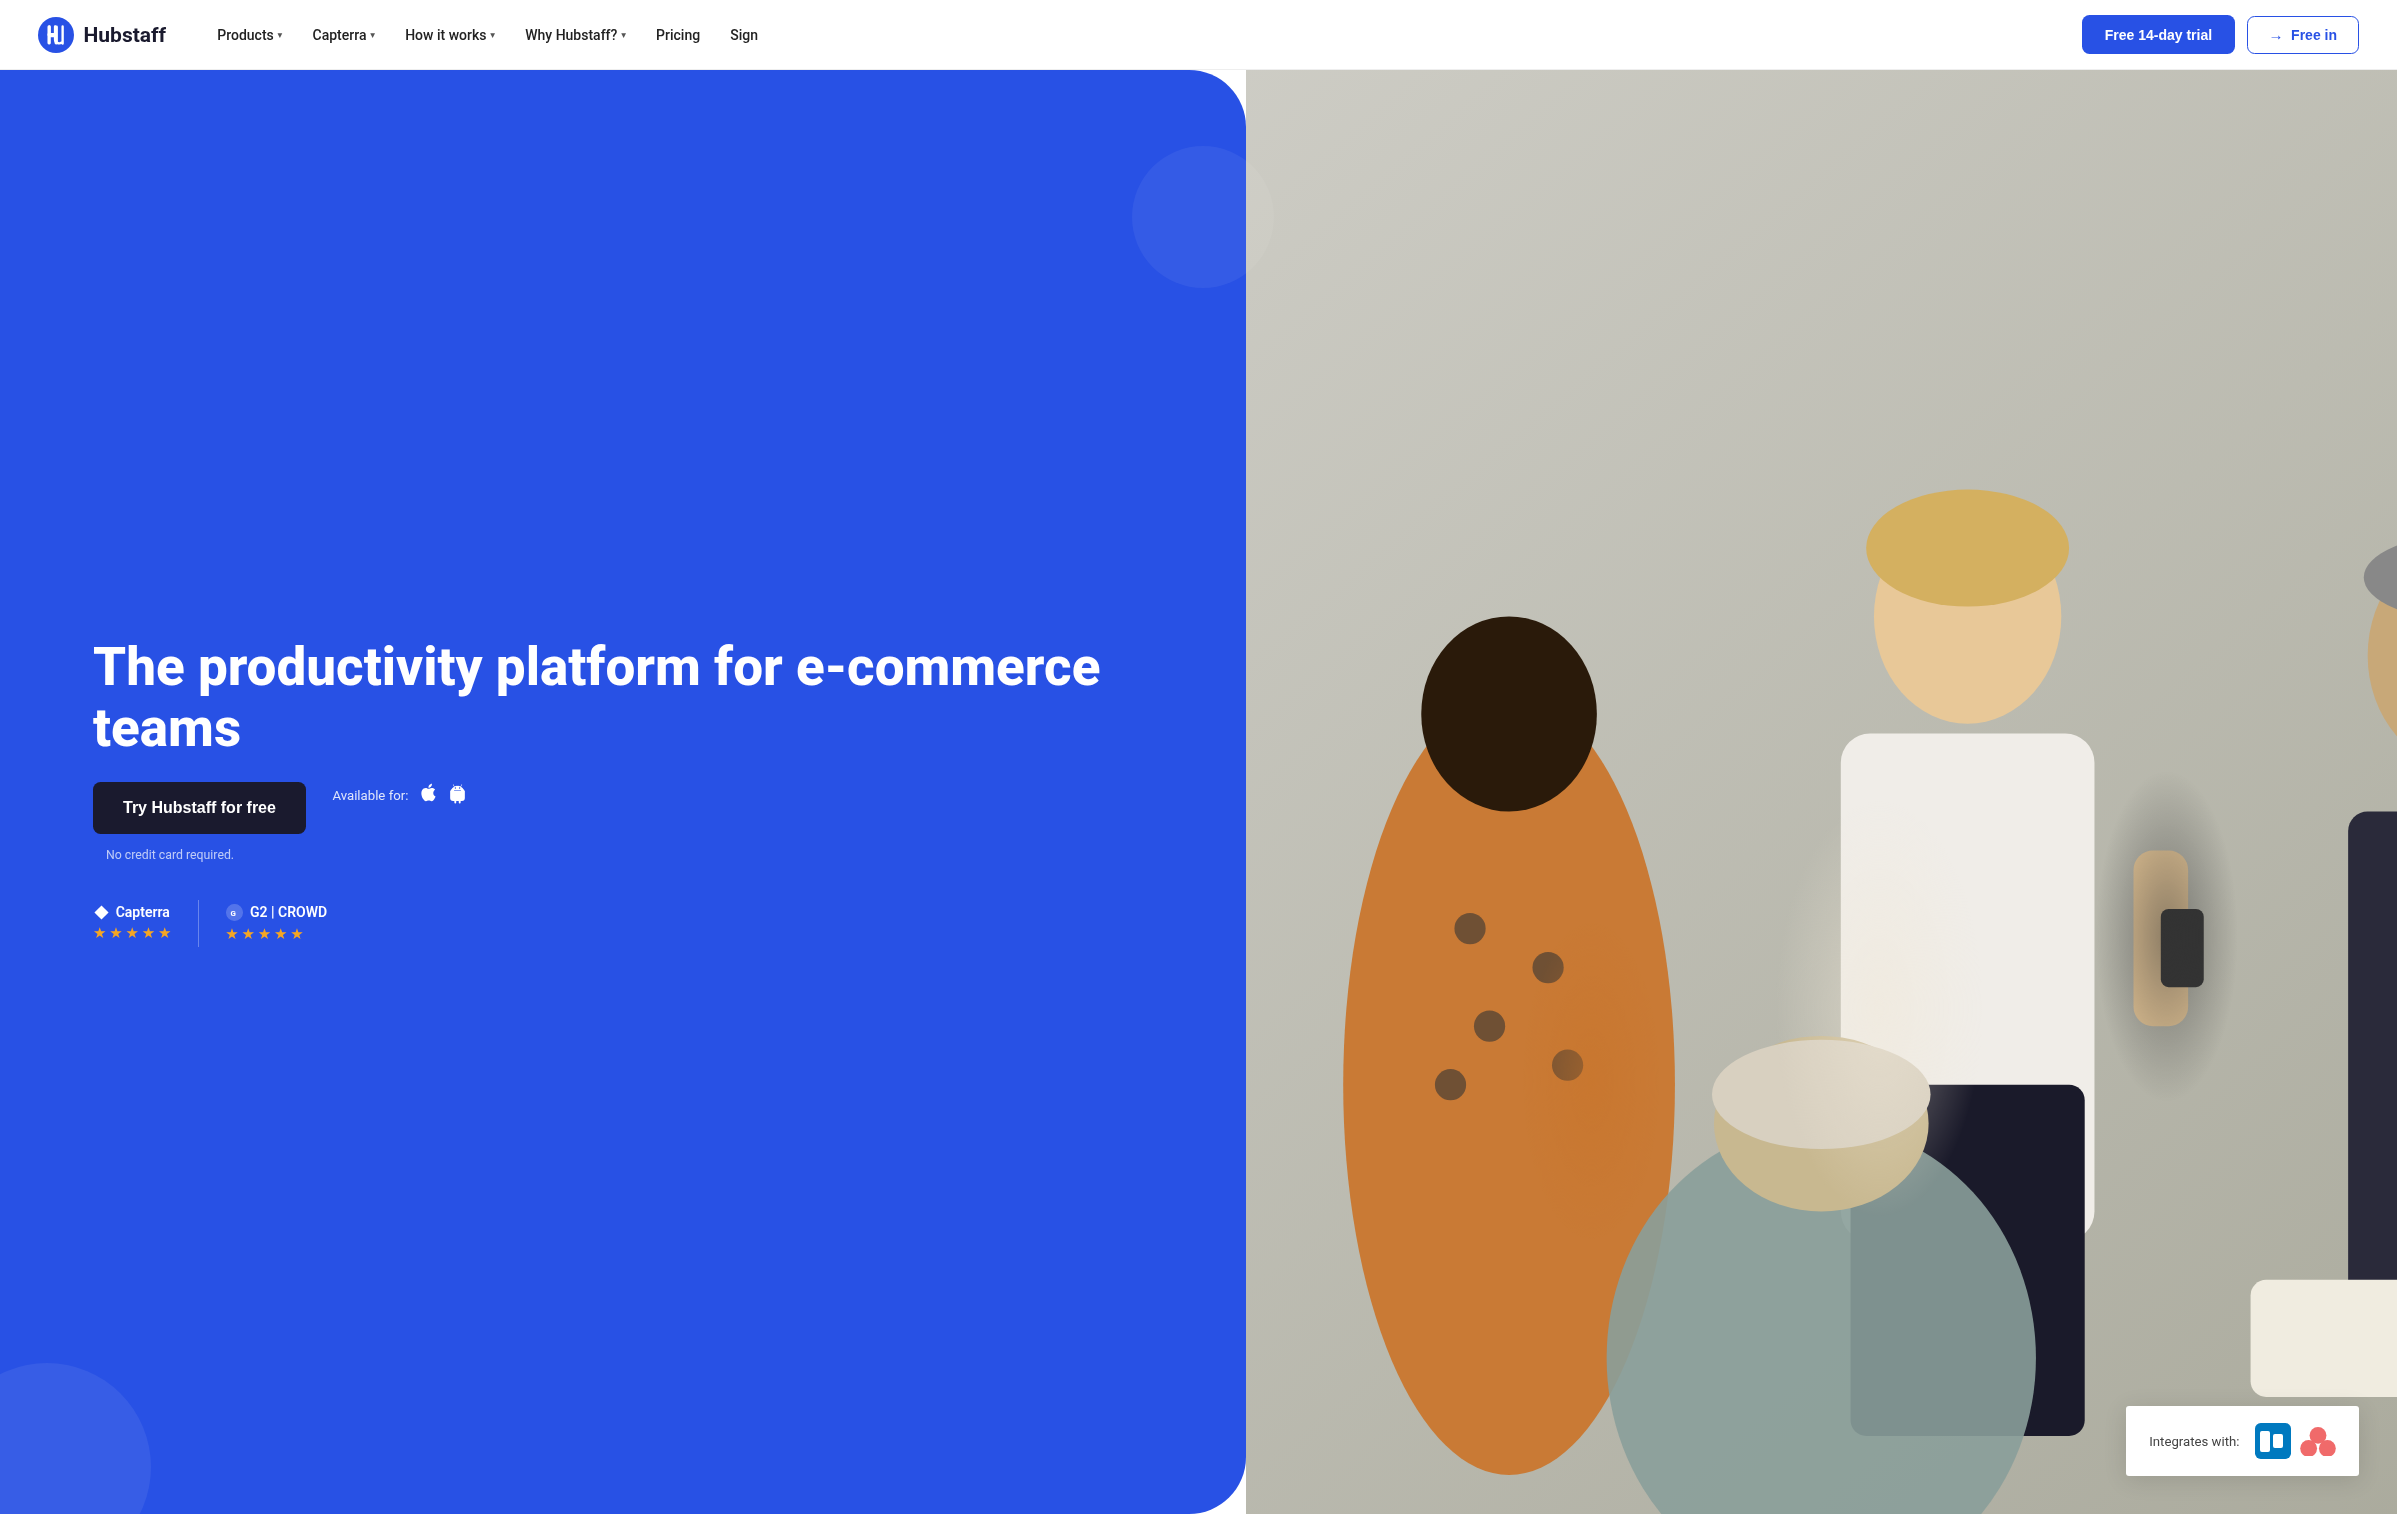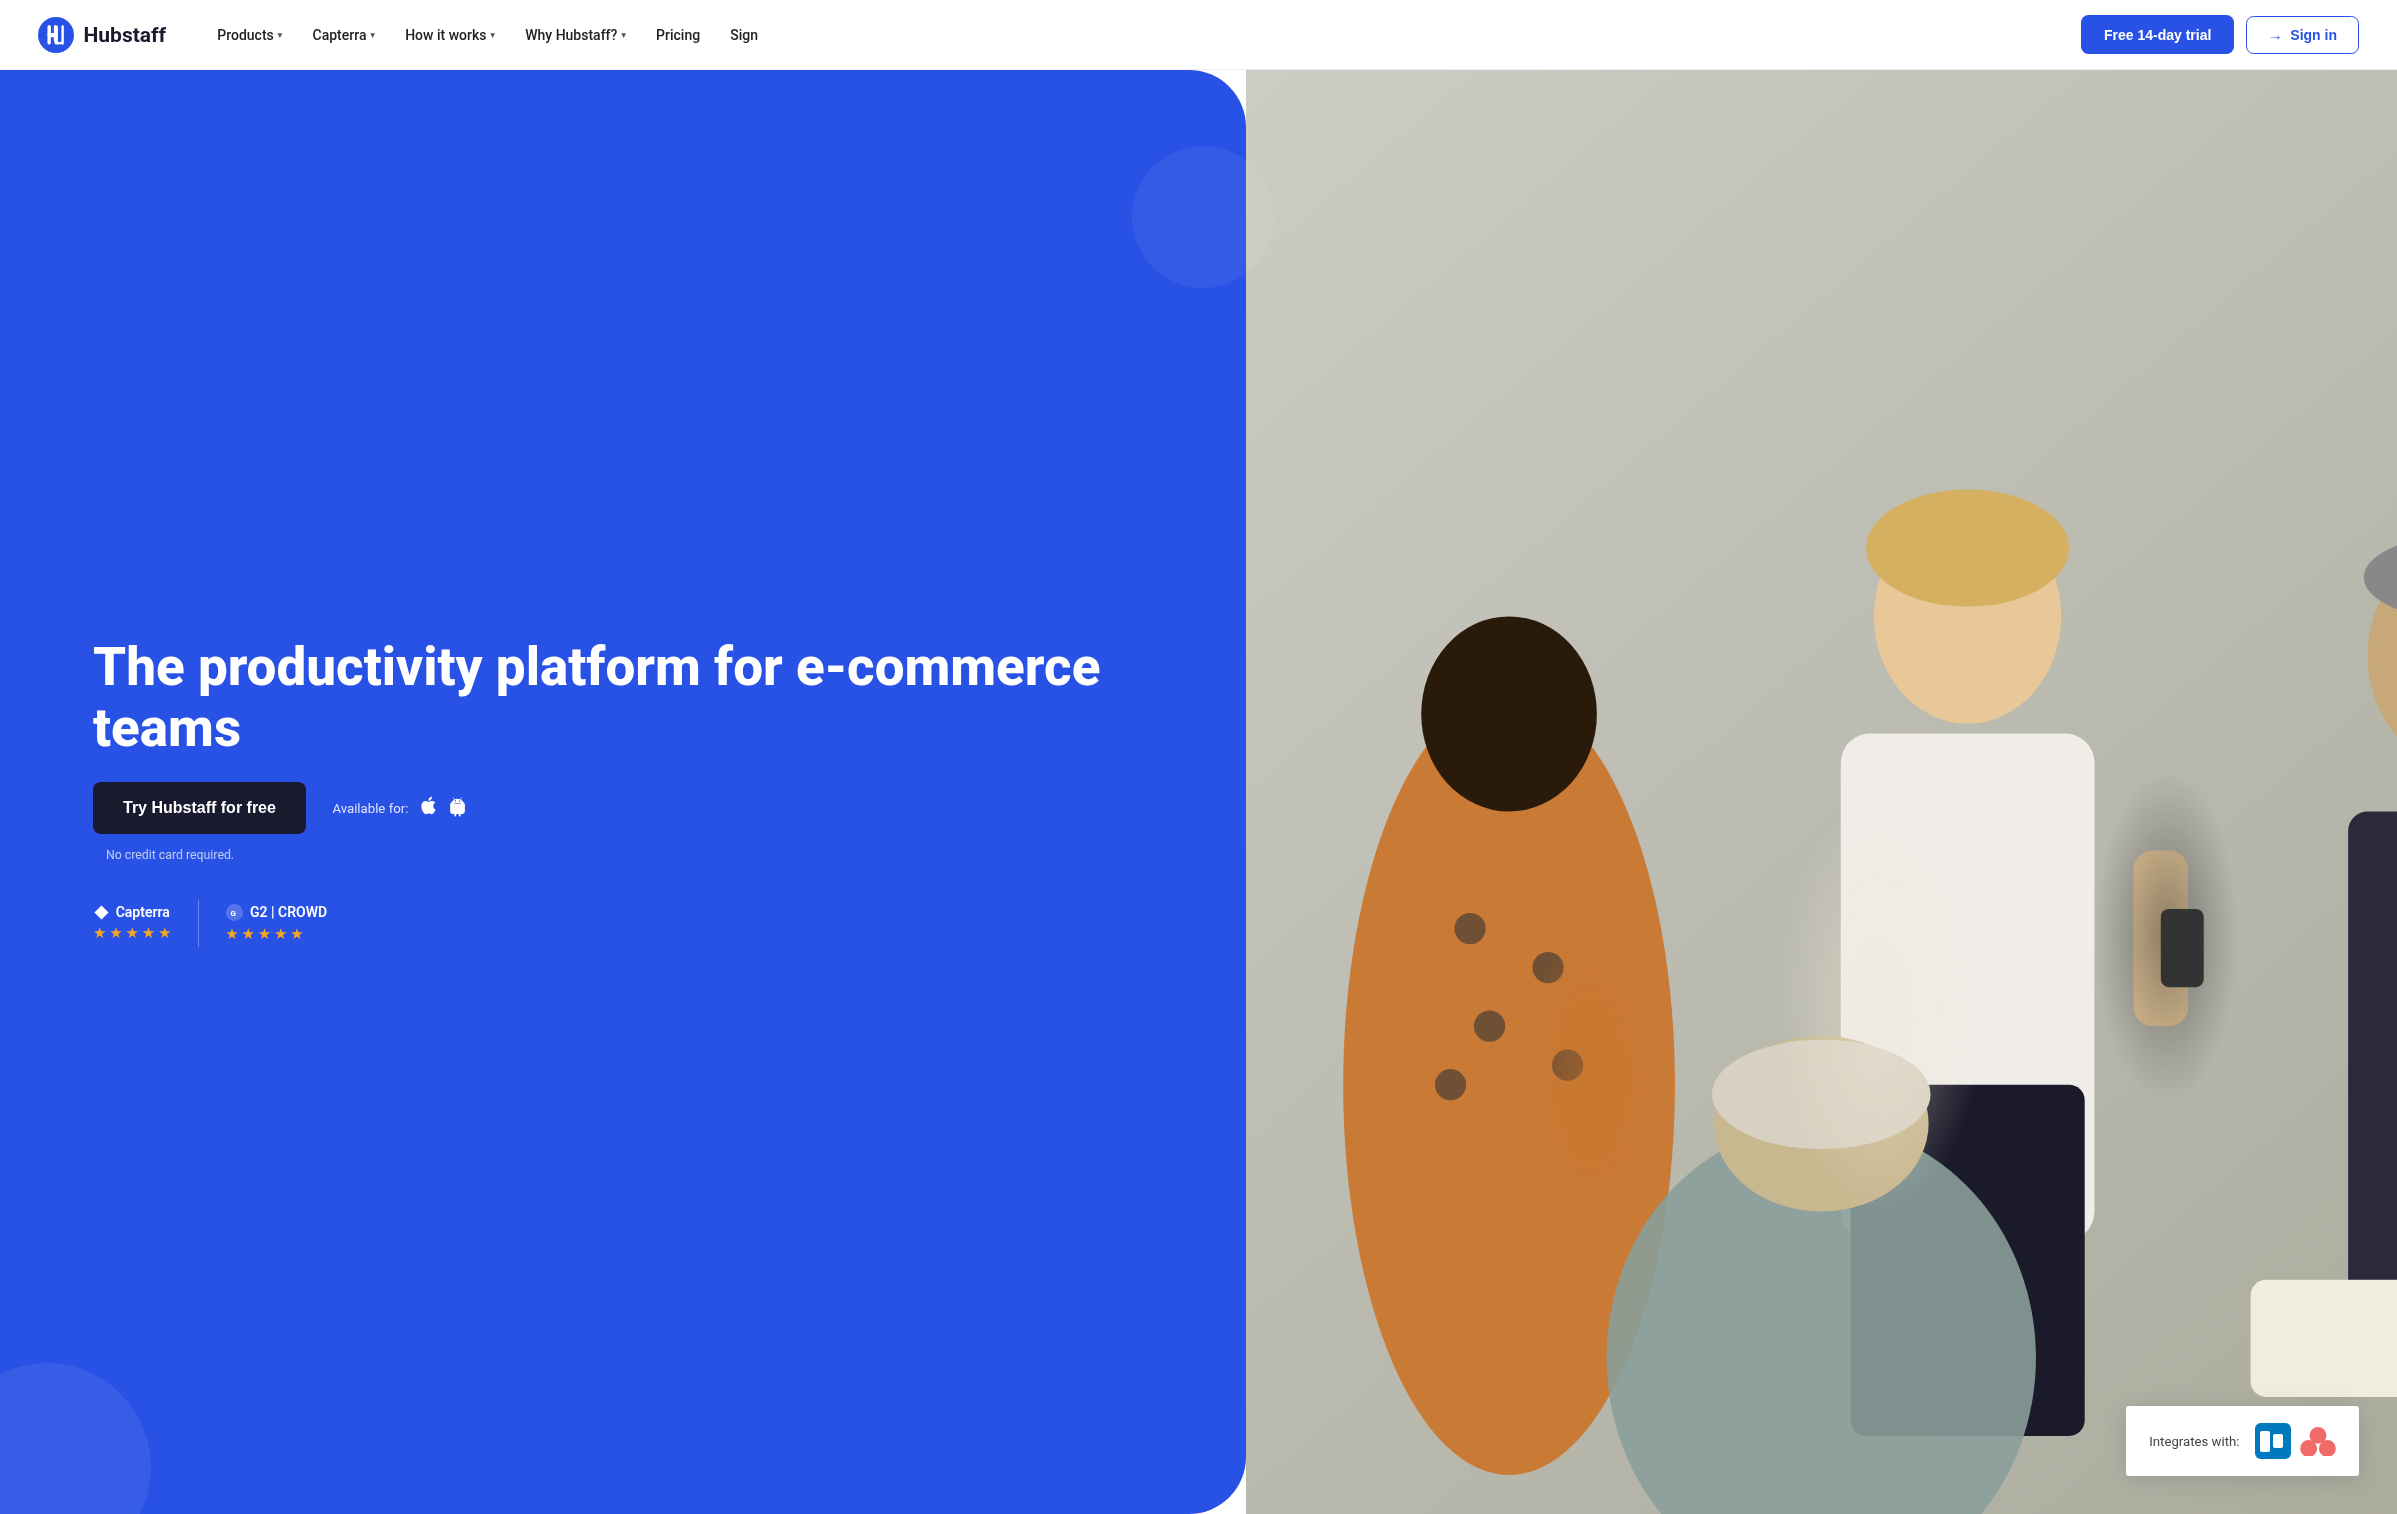--- a/index.html
+++ b/index.html
@@ -131,21 +131,21 @@
     .hero-subtitle {
       font-size: 16px;
       color: rgba(255,255,255,0.9);
       line-height: 1.6;
       margin-bottom: 34px;
       max-width: 360px;
     }
 
     .hero-cta-row {
       display: flex;
-      align-items: center;
+      align-items: flex-start;
       gap: 26.5px;
       margin-bottom: 13.2px;
     }
 
     .btn-cta-dark {
       background: #1a1a2e;
       color: #fff;
       border: none;
       padding: 17px 30px;
       border-radius: 7.6px;
@@ -362,21 +362,21 @@
     </div>
     <div class="nav-item">
       <span>Sign</span>
     </div>
   </div>
 
   <div class="nav-actions">
     <button class="btn-trial">Free 14-day trial</button>
     <button class="btn-signin">
       <span class="signin-arrow">→</span>
-      <span>Sign in</span>
+      <span>Free in</span>
     </button>
   </div>
 </nav>
 
 <section class="hero">
 
   <div class="hero-left">
     <div class="blob1"></div>
     <div class="blob2"></div>
 

